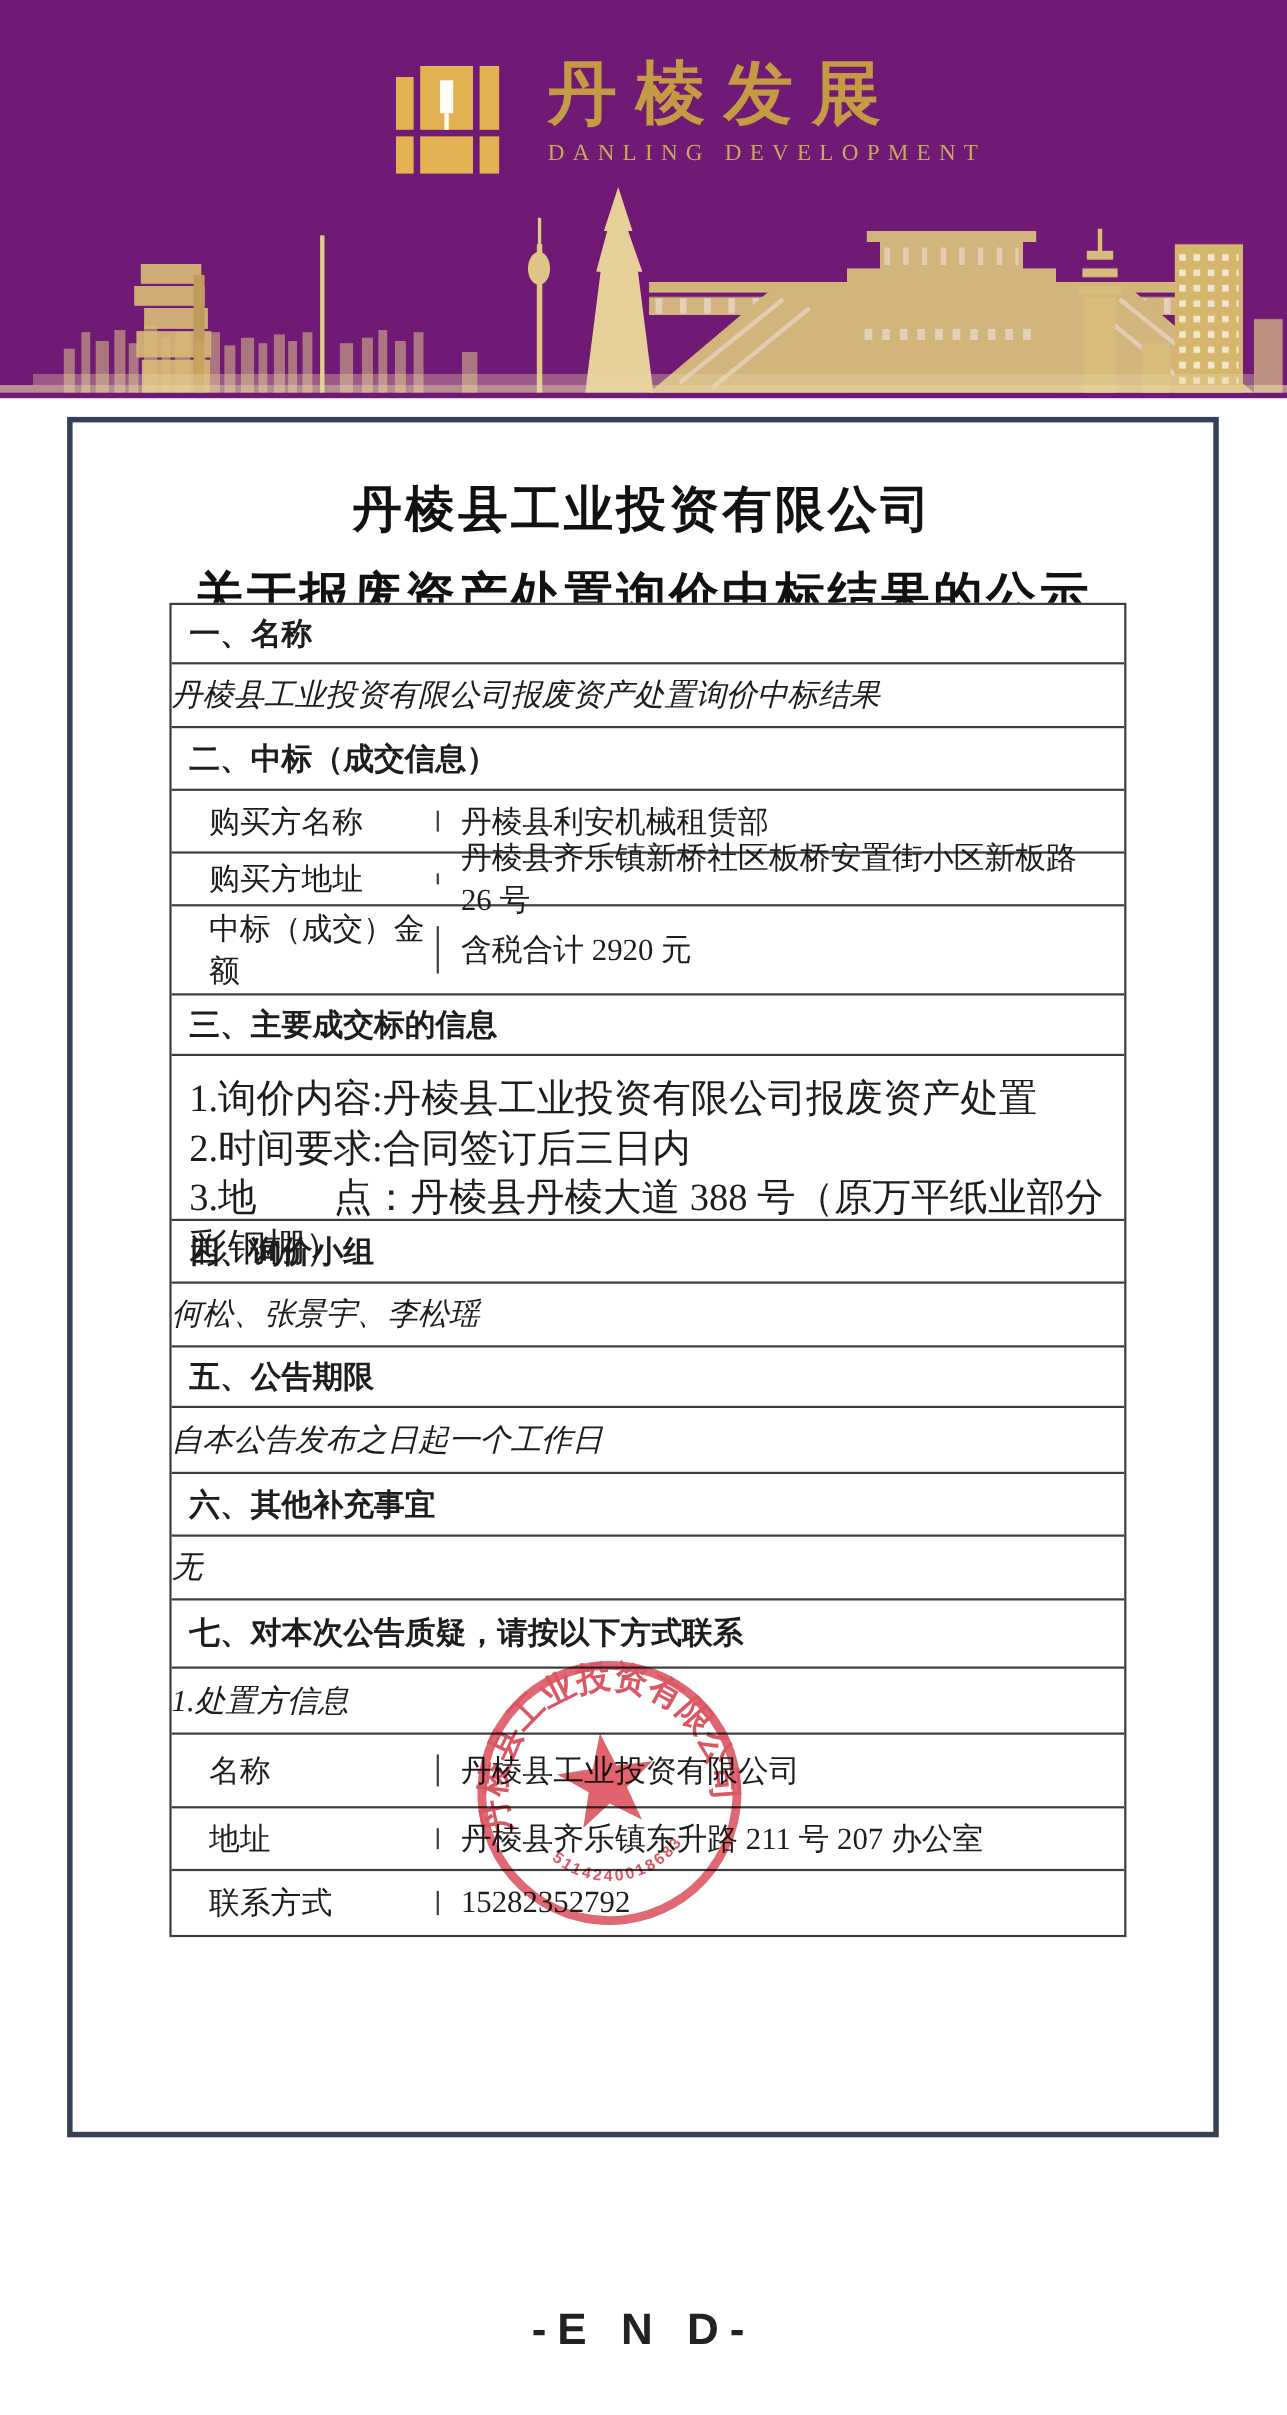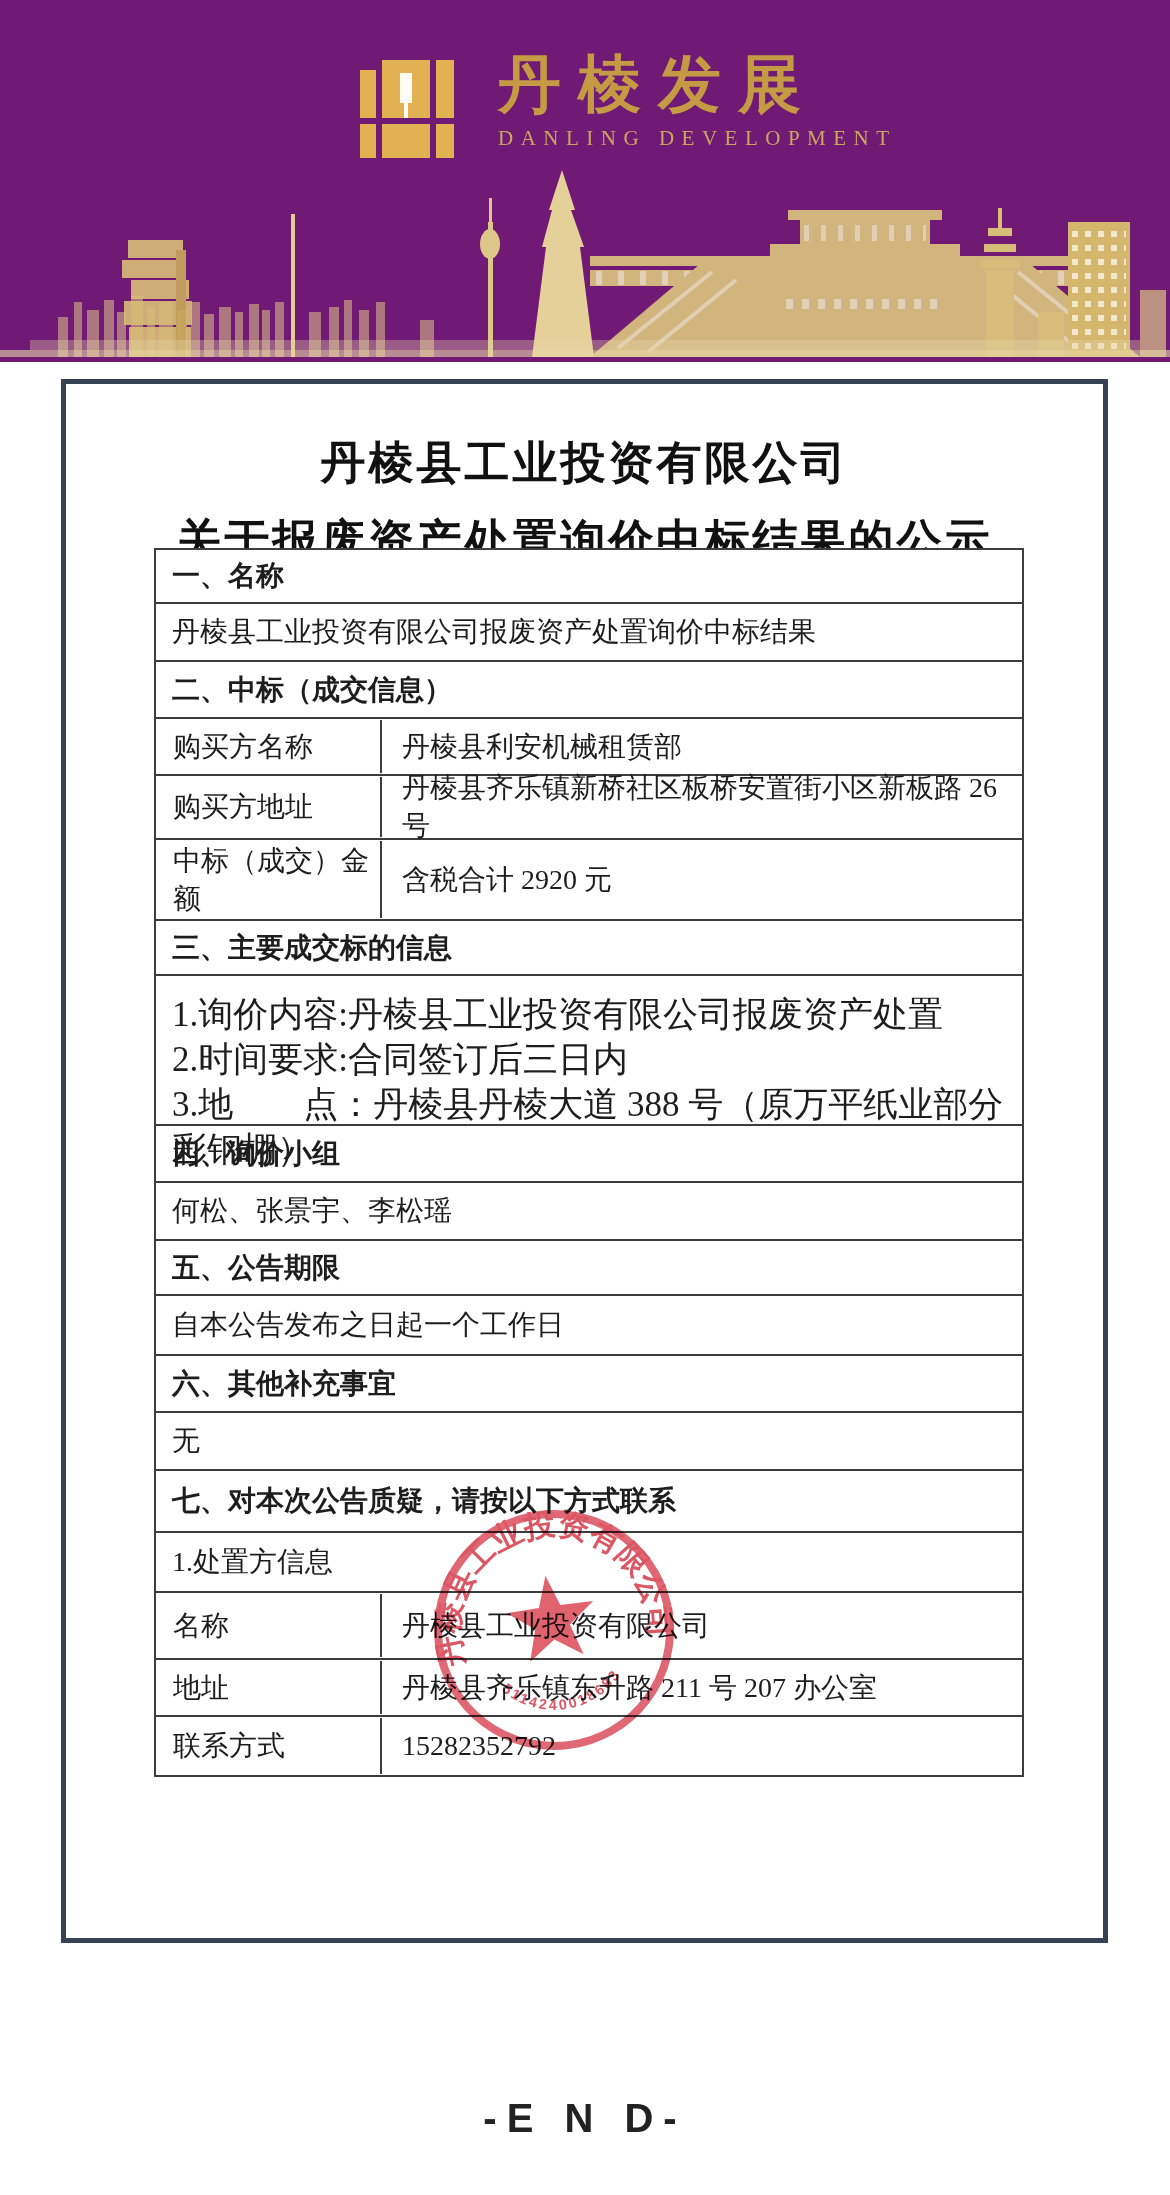--- a/index.html
+++ b/index.html
@@ -25,22 +25,22 @@
   .title1{top:22px;}
   .title2{top:100px;}
 
   
   .ntable{position:absolute;left:88px;top:164px;width:870px;border:2px solid #3d3d3d;
           box-sizing:border-box;background:#fff;}
   .row{position:relative;display:flex;align-items:center;border-bottom:2px solid #3d3d3d;
        box-sizing:border-box;font-size:28px;}
   .row:last-child{border-bottom:none;}
   .row.sec{font-family:"Liberation Sans",sans-serif;font-weight:700;padding-left:16px;font-size:28px;}
-  .row.txt{padding-left:16px;}
-  .row.kv{padding:1px;}
+  .row.txt{font-style:italic;}
+  .row.kv{padding:18px;}
   .kv .k{flex:0 0 225px;align-self:stretch;display:flex;align-items:center;padding-left:16px;
          border-right:2px solid #3d3d3d;box-sizing:border-box;}
   .kv .v{flex:1;padding-left:20px;}
   .row.multi{display:block;padding:16px 0 0 16px;line-height:45px;font-size:35px;}
 
   
   .seal{position:absolute;left:423px;top:1499px;width:262px;height:262px;
         mix-blend-mode:multiply;opacity:.87;pointer-events:none;}
 
   
@@ -180,21 +180,21 @@
           <span>丹棱县工业投资有限公司报废资产处置询价中标结果</span>
         </div>
       <div class="row sec" style="height:57px">
           <span>二、中标（成交信息）</span>
         </div>
 
       <div class="row kv" style="height:57px">
         <div class="k">购买方名称</div>
         <div class="v">丹棱县利安机械租赁部</div>
       </div>
-      <div class="row kv" style="height:64px">
+      <div class="row kv" style="height:48px">
         <div class="k">购买方地址</div>
         <div class="v">丹棱县齐乐镇新桥社区板桥安置街小区新板路 26 号</div>
       </div>
       <div class="row kv" style="height:81px">
         <div class="k">中标（成交）金额</div>
         <div class="v">含税合计 2920 元</div>
       </div>
 
       <div class="row sec" style="height:55px">
           <span>三、主要成交标的信息</span>

